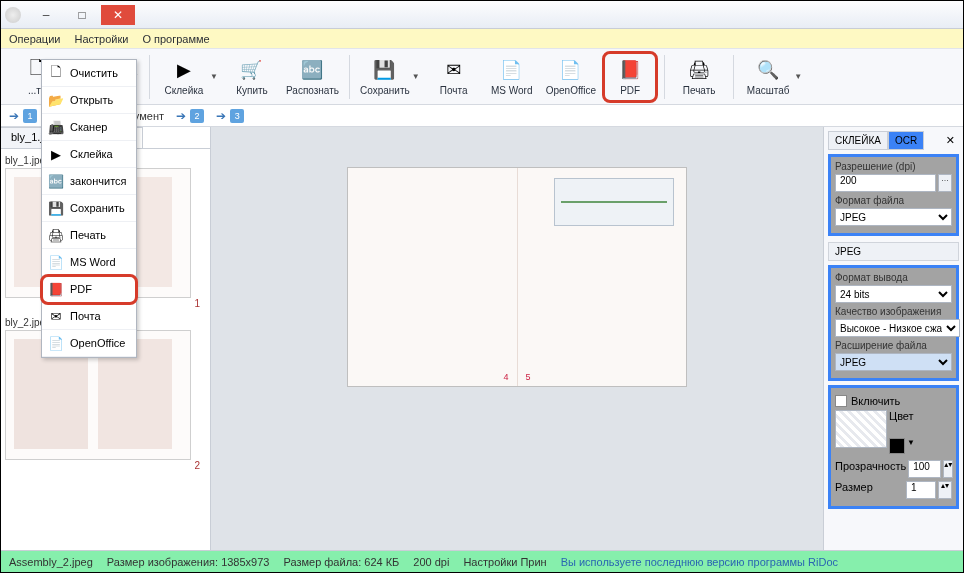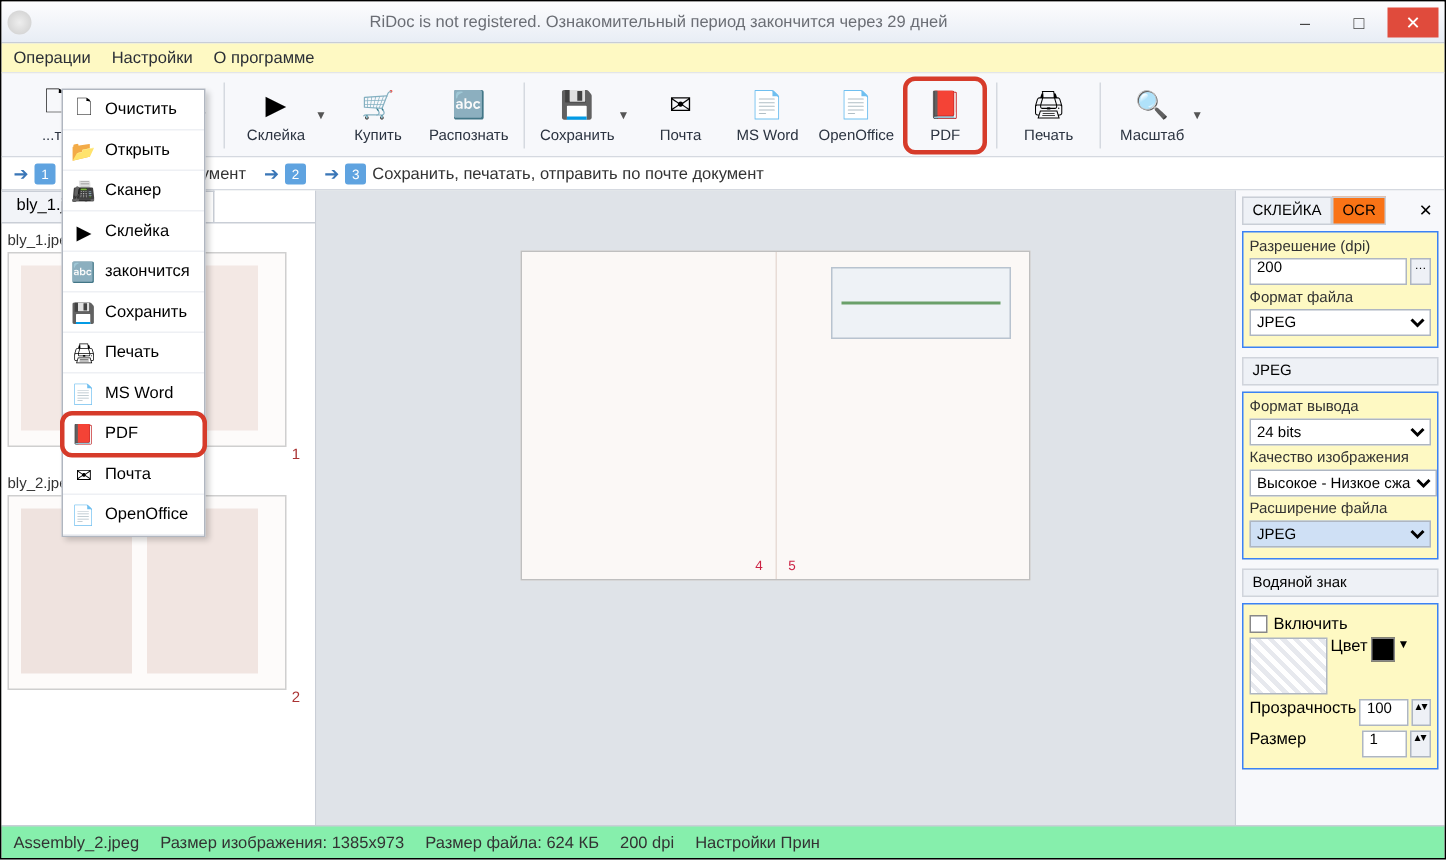--- a/index.html
+++ b/index.html
@@ -41,24 +41,24 @@
 .center{flex:1;background:#dfe3e8;position:relative;display:flex;align-items:flex-start;justify-content:center;padding-top:40px}
 .docpage{width:340px;height:220px;background:#fbf8f6;border:1px solid #bfbfbf;display:flex}
 .docpage .half{flex:1;position:relative}
 .docpage .half:first-child{border-right:1px solid #e8dcd6}
 .stamp{position:absolute;right:12px;top:10px;width:120px;height:48px;background:#eef2f6;border:1px solid #b8c3cf}
 .stamp::after{content:"";position:absolute;left:6px;top:22px;right:6px;height:2px;background:#6aa06a}
 .pgnum{position:absolute;bottom:4px;font-size:9px;color:#c24}
 .pgnum.l{right:8px}.pgnum.r{left:8px}
 .rightcol{width:140px;background:#f7f8fb;border-left:1px solid #c9ced6;padding:4px;display:flex;flex-direction:column;gap:2px}
 .rtabs{display:flex;gap:0;align-items:center}
-.rtab{padding:3px 6px;border:1px solid #c9ced6;background:#f97316;font-size:10px}
+.rtab{padding:3px 6px;border:1px solid #c9ced6;background:#3b82f6;font-size:10px}
 .rtab.act{background:#eef1f6}
 .rclose{margin-left:auto;padding:0 4px;cursor:pointer}
-.rgroup{border:1px solid #3b82f6;background:#fef9c3;padding:4px;margin-top:2px}
+.rgroup{border:3px solid #3b82f6;background:#a3a3a3;padding:4px;margin-top:2px}
 .rlabel{font-size:10px;color:#333;margin-bottom:2px}
 .rrow{display:flex;align-items:flex-start;gap:2px;margin-bottom:3px}
 .rin{flex:1;height:18px;border:1px solid #aeb6c2;background:#fff;padding:0 4px;font-size:10px}
 .rsel{flex:1;height:18px;border:1px solid #aeb6c2;background:#fff;font-size:10px}
 .rspin{width:14px;height:18px;border:1px solid #aeb6c2;background:#eef1f6;font-size:8px;text-align:center;line-height:8px}
 .rsechead{background:#eef1f6;border:1px solid #d0d4db;padding:3px 6px;font-size:10px;margin-top:4px}
 .chk{display:flex;align-items:center;gap:4px;margin:3px 0}
 .chkbox{width:12px;height:12px;border:1px solid #888;background:#fff}
 .wmprev{width:52px;height:38px;border:1px solid #aeb6c2;background:repeating-linear-gradient(45deg,#fff,#fff 3px,#e7e9ee 3px,#e7e9ee 6px)}
 .clrbox{width:16px;height:16px;background:#000;border:1px solid #888}
@@ -67,21 +67,20 @@
 .dropdown{position:absolute;left:40px;top:58px;width:96px;background:#fff;border:1px solid #b0b6c0;box-shadow:2px 2px 4px rgba(0,0,0,.2);z-index:50}
 .ddi{display:flex;align-items:center;gap:6px;padding:5px 6px;border-bottom:1px solid #eef0f4;cursor:pointer}
 .ddi .dico{width:16px;height:16px;font-size:13px;display:flex;align-items:center;justify-content:center}
 .ddi.hl{outline:3px solid #d63b2a;outline-offset:-1px;border-radius:6px}
 </style>
 </head>
 <body>
 
 <div class="titlebar">
   <div class="ico"></div>
-  <div class="ttl">RiDoc is not registered. Ознакомительный период закончится через 29 дней</div>
   <div class="winbtns">
     <div class="winbtn">–</div>
     <div class="winbtn">□</div>
     <div class="winbtn cl">✕</div>
   </div>
 </div>
 
 <div class="menubar">
   <span>Операции</span>
   <span>Настройки</span>
@@ -154,21 +153,20 @@
       <span class="hintnum">1</span>
       <span>ыть (Открыть) документ</span>
     </div>
   <div class="hint">
       <span class="ha">➔</span>
       <span class="hintnum">2</span>
     </div>
   <div class="hint">
       <span class="ha">➔</span>
       <span class="hintnum">3</span>
-      <span>Сохранить, печатать, отправить по почте документ</span>
     </div>
 </div>
 
 <div class="dropdown">
   <div class="ddi">
       <span class="dico">🗋</span>
       <span>Очистить</span>
     </div>
   <div class="ddi">
       <span class="dico">📂</span>
@@ -269,29 +267,28 @@
         </div>
       <div class="rlabel">Качество изображения</div>
       <div class="rrow">
           <select class="rsel"><option>Высокое - Низкое сжа</option></select>
         </div>
       <div class="rlabel">Расширение файла</div>
       <div class="rrow">
           <select class="rsel" style="background:#cfe0f5"><option>JPEG</option></select>
         </div>
     </div>
-    <div class="rsechead">Водяной знак</div>
     <div class="rgroup">
       <div class="chk">
           <div class="chkbox"></div>
           <span>Включить</span>
         </div>
       <div class="rrow">
         <div class="wmprev"></div>
-        <div style="display:flex;flex-direction:row;gap:2px">
+        <div style="display:flex;flex-direction:column;gap:16px">
           <span>Цвет</span>
           <div class="rrow">
               <div class="clrbox"></div>
               <span style="font-size:8px">▼</span>
             </div>
         </div>
       </div>
       <div class="rrow">
           <span style="flex:1">Прозрачность</span>
           <div class="rin" style="width:33px;flex:none">100</div>
@@ -305,13 +302,14 @@
     </div>
   </div>
 </div>
 
 <div class="statusbar">
   <span>Assembly_2.jpeg</span>
   <span>Размер изображения: 1385x973</span>
   <span>Размер файла: 624 КБ</span>
   <span>200 dpi</span>
   <span>Настройки Прин</span>
+  <span class="lnk">Вы используете последнюю версию программы RiDoc</span>
 </div>
 
 </body></html>

